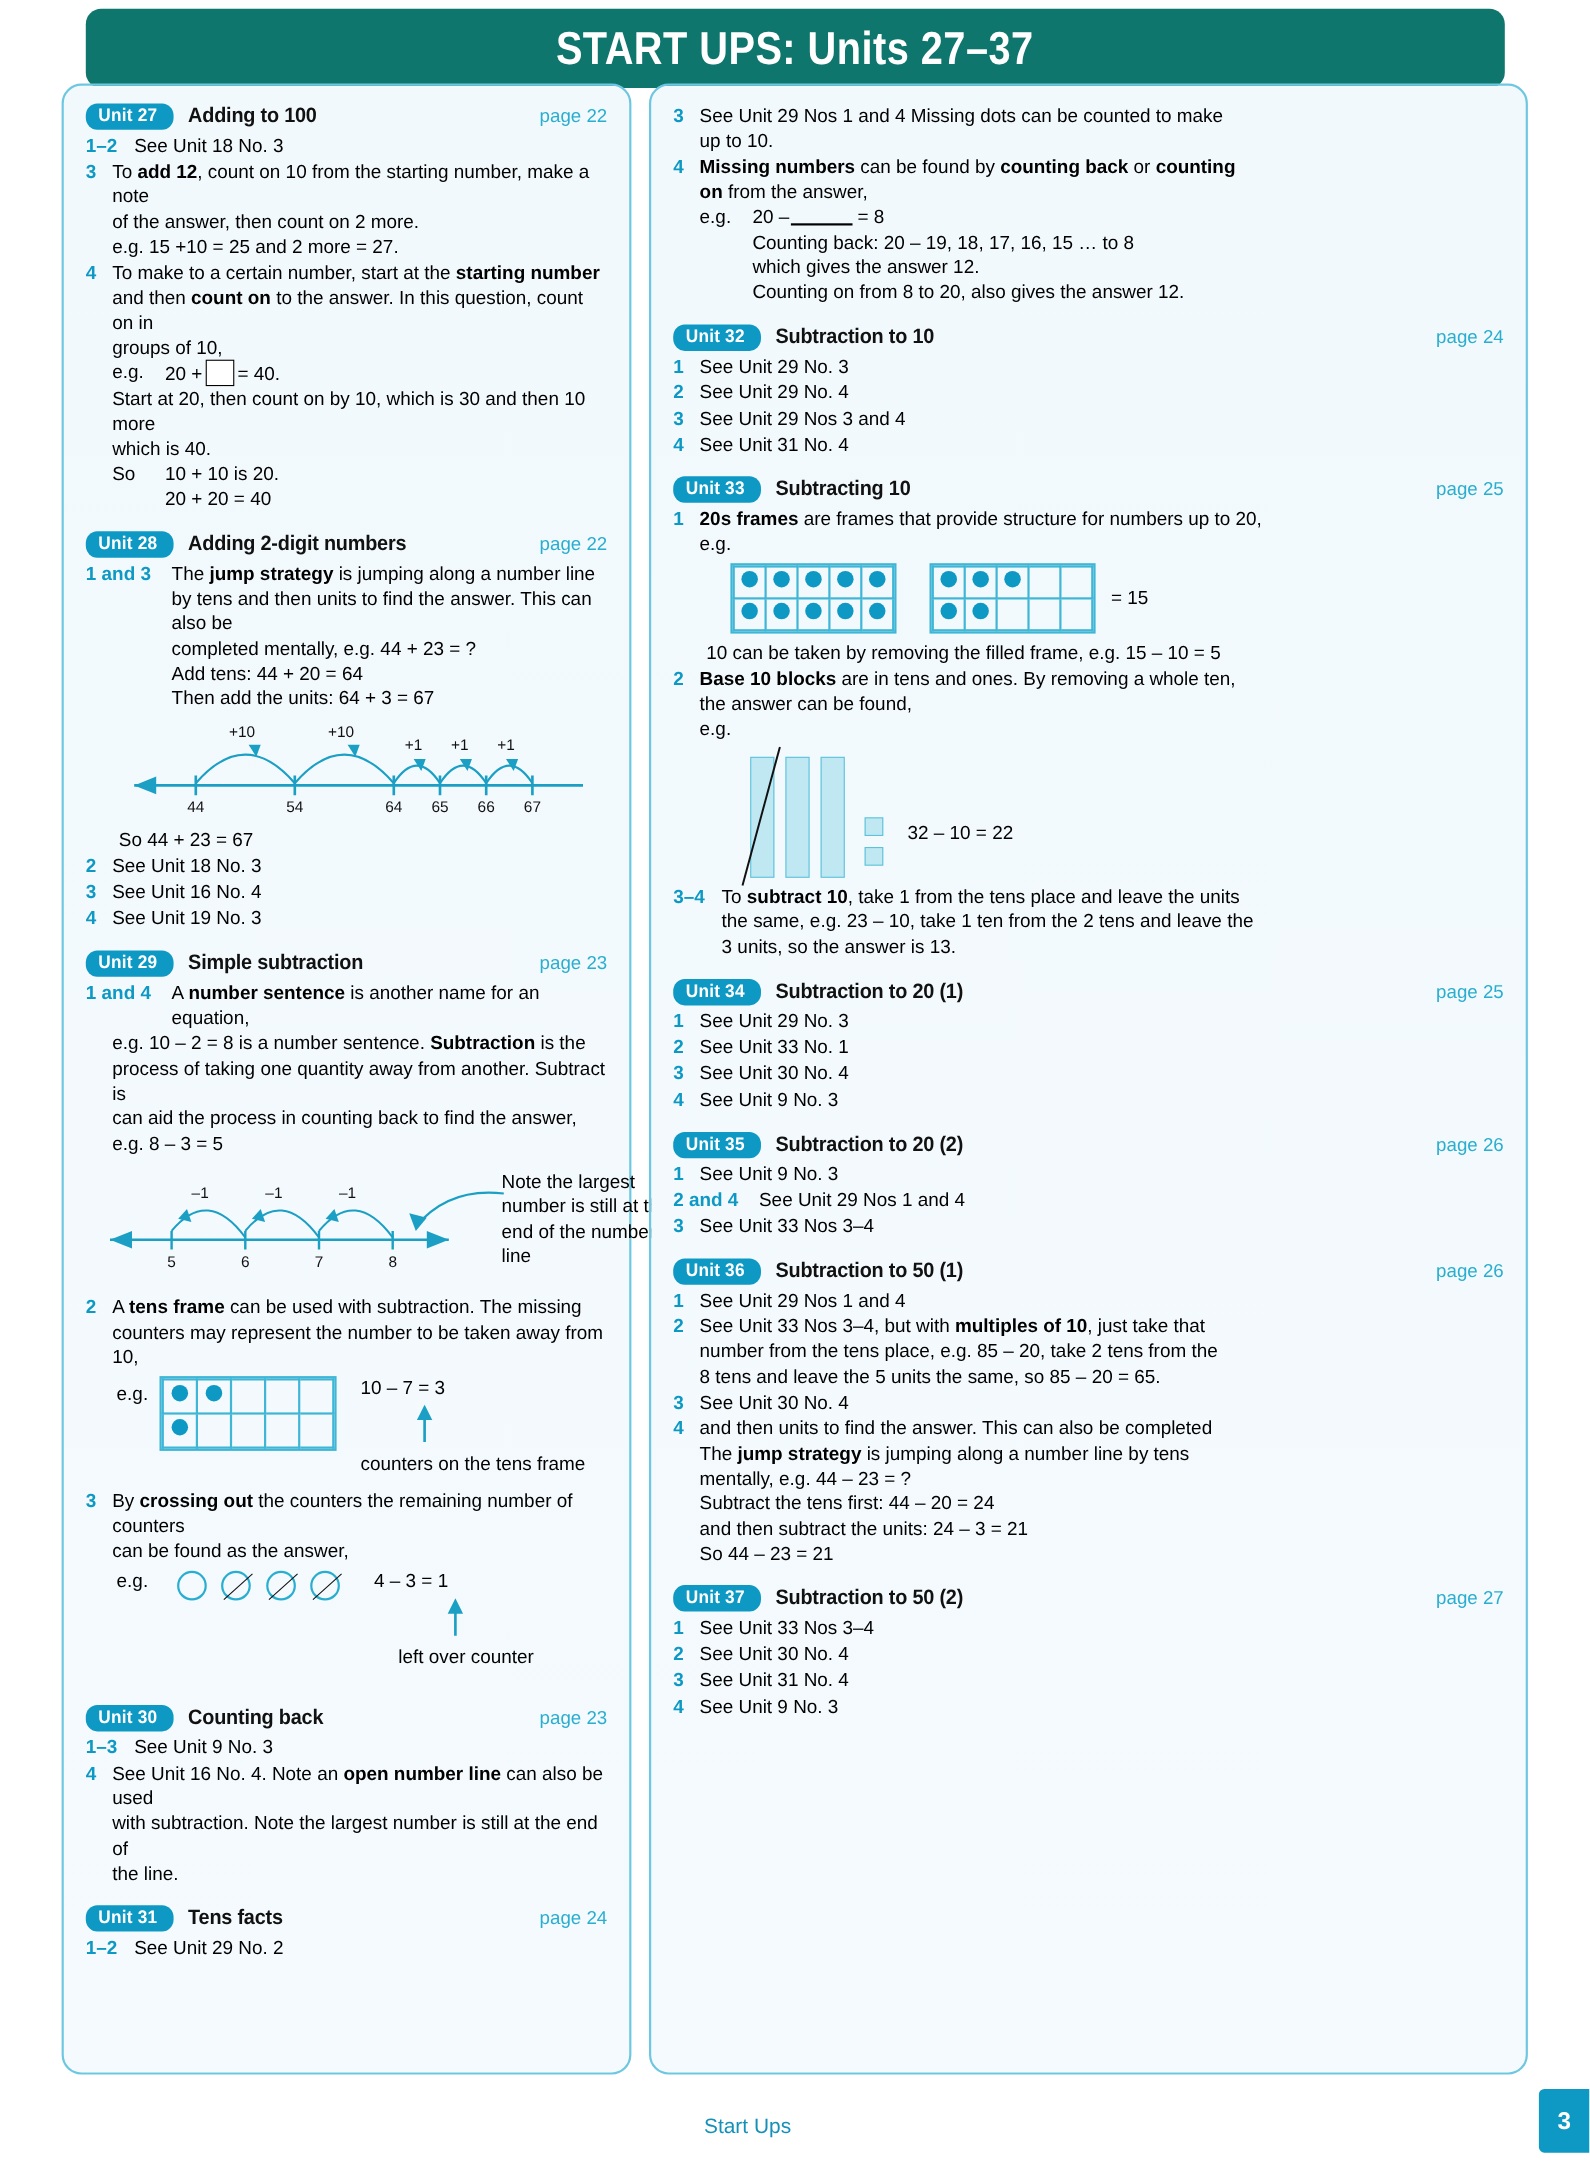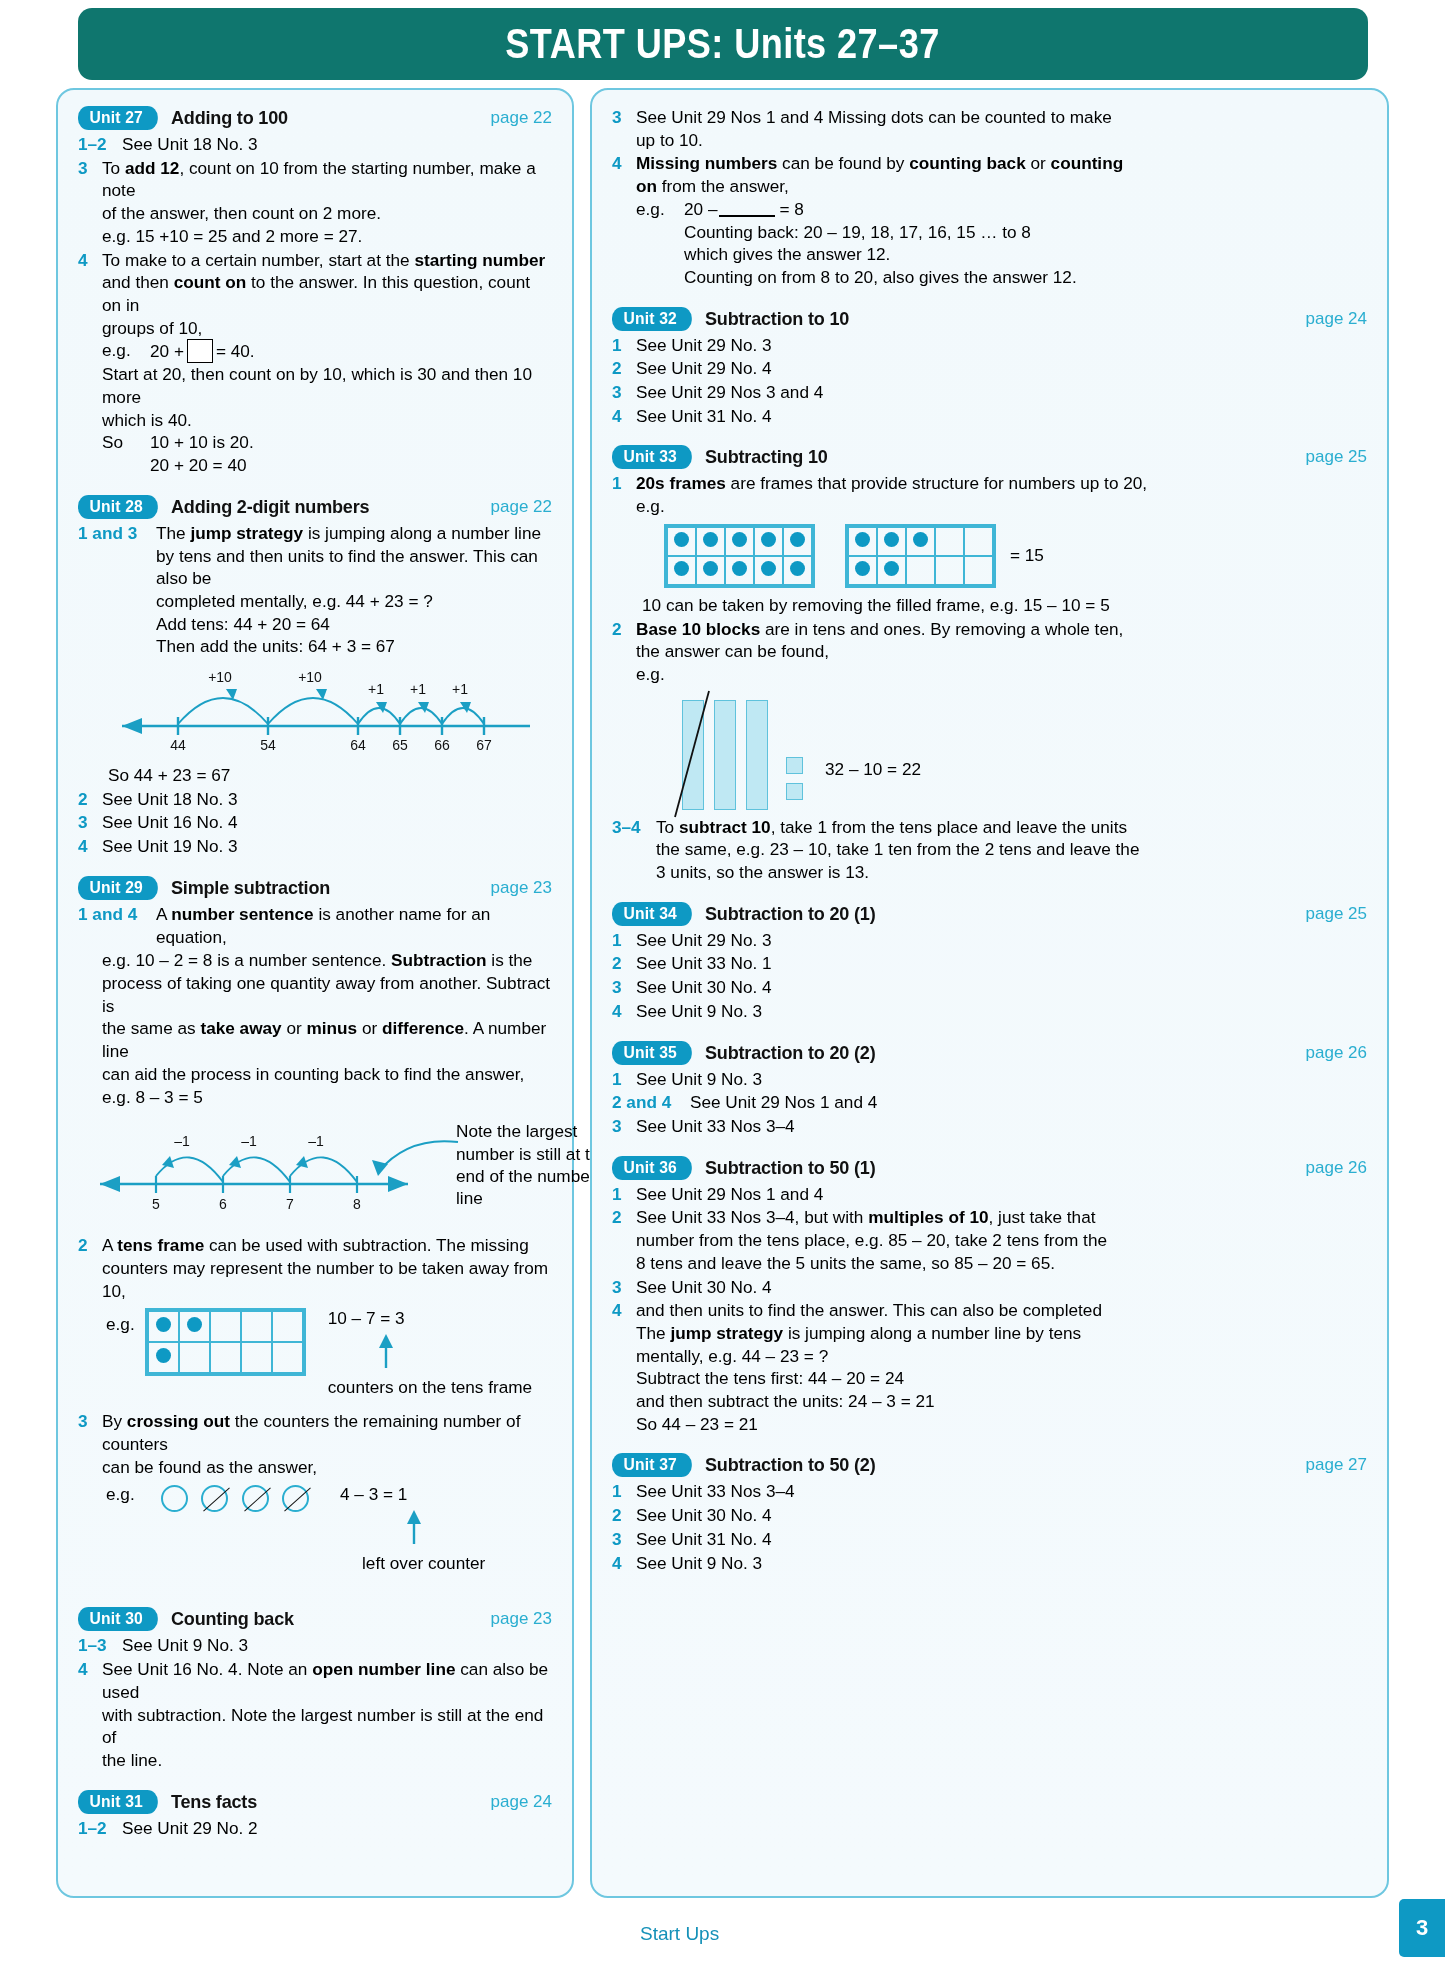--- a/index.html
+++ b/index.html
@@ -33,21 +33,21 @@
     font-weight: bold;
     letter-spacing: 0.5px;
     font-family: "Liberation Sans Narrow", "Liberation Sans", sans-serif;
     transform: scaleX(0.86);
     white-space: nowrap;
   }
 
   
   .columns {
     position: absolute;
-    left: 0; top: 88px;
+    left: 0; top: 76px;
     width: 1445px;
     height: 1810px;
     display: flex;
     gap: 16px;
     padding: 0 56px;
   }
   .col {
     position: relative;
     background: linear-gradient(180deg, #f2f9fc 0%, #f4fafd 100%);
     border: 2.5px solid #6ec7e0;
@@ -360,21 +360,20 @@
       <span class="num xwide"><span style="color:#0e99c4">1</span> <span style="color:#0e99c4">and</span> <span style="color:#0e99c4">4</span></span>
       <span class="body">
         <div>A <b>number sentence</b> is another name for an equation,</div>
       </span>
     </div>
     <div class="item">
       <span class="num"></span>
       <span class="body">
         <div>e.g. 10 – 2 = 8 is a number sentence. <b>Subtraction</b> is the</div>
         <div>process of taking one quantity away from another. Subtract is</div>
-        <div>the same as <b>take away</b> or <b>minus</b> or <b>difference</b>. A number line</div>
         <div>can aid the process in counting back to find the answer,</div>
         <div>e.g. 8 – 3 = 5</div>
       </span>
     </div>
 
     <div class="diagram">
       <svg width="480" height="110" viewBox="0 0 480 110">
         <line x1="22" y1="70" x2="330" y2="70" stroke="#1b9fc4" stroke-width="2.4"></line>
         <polygon points="22,70 42,62 42,78" fill="#1b9fc4"></polygon>
         <polygon points="330,70 310,62 310,78" fill="#1b9fc4"></polygon>

